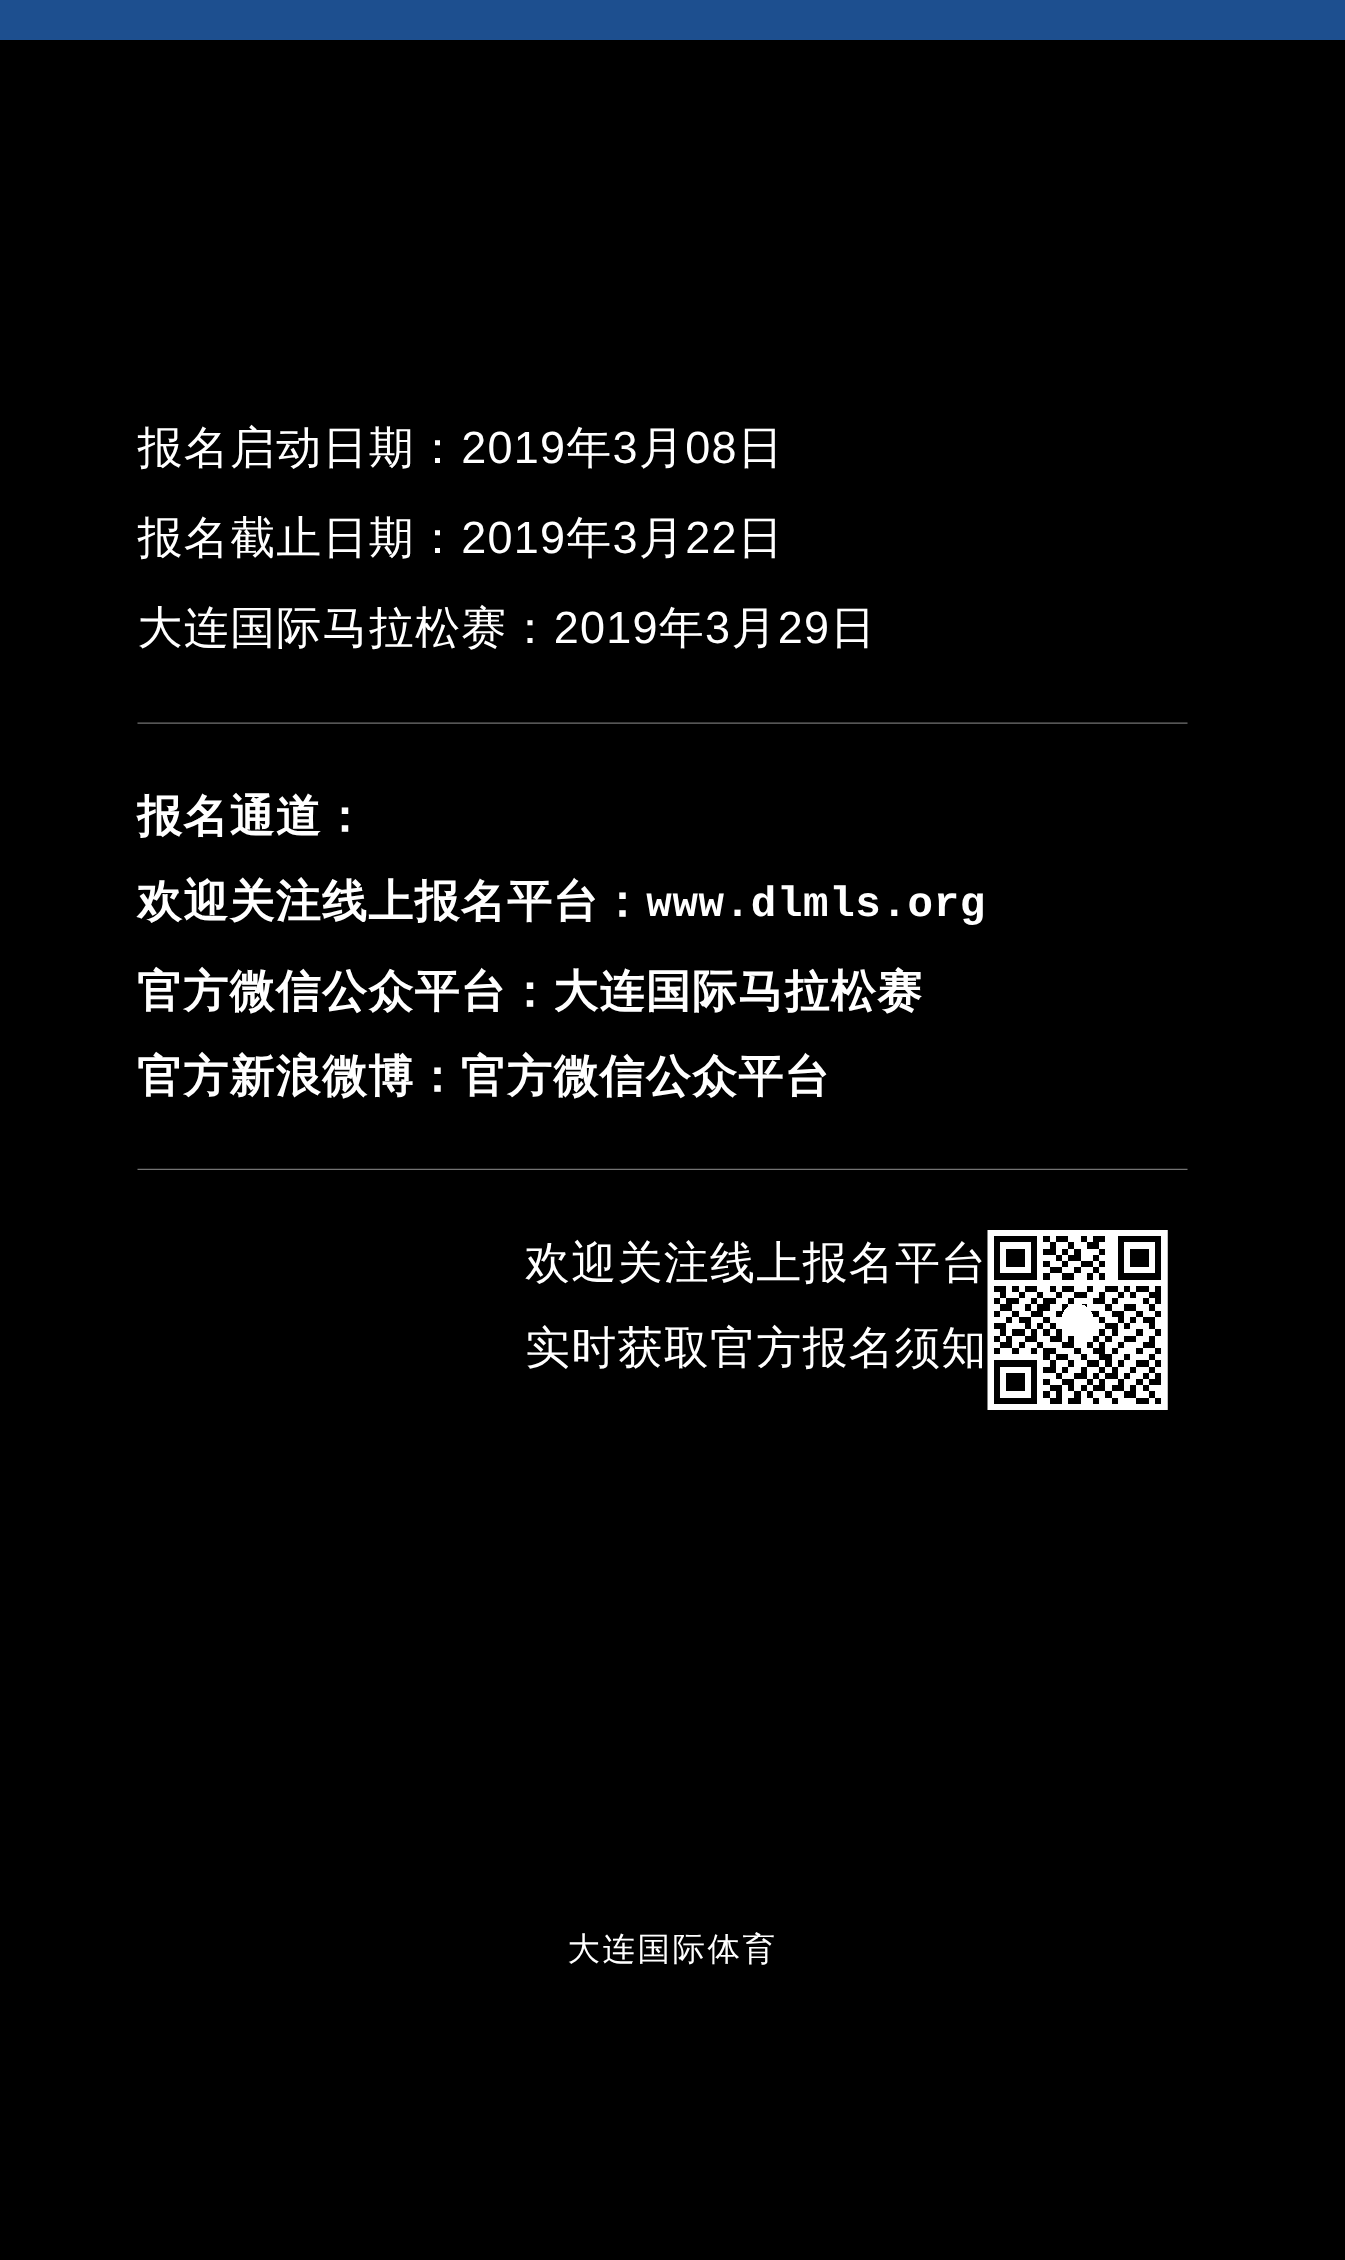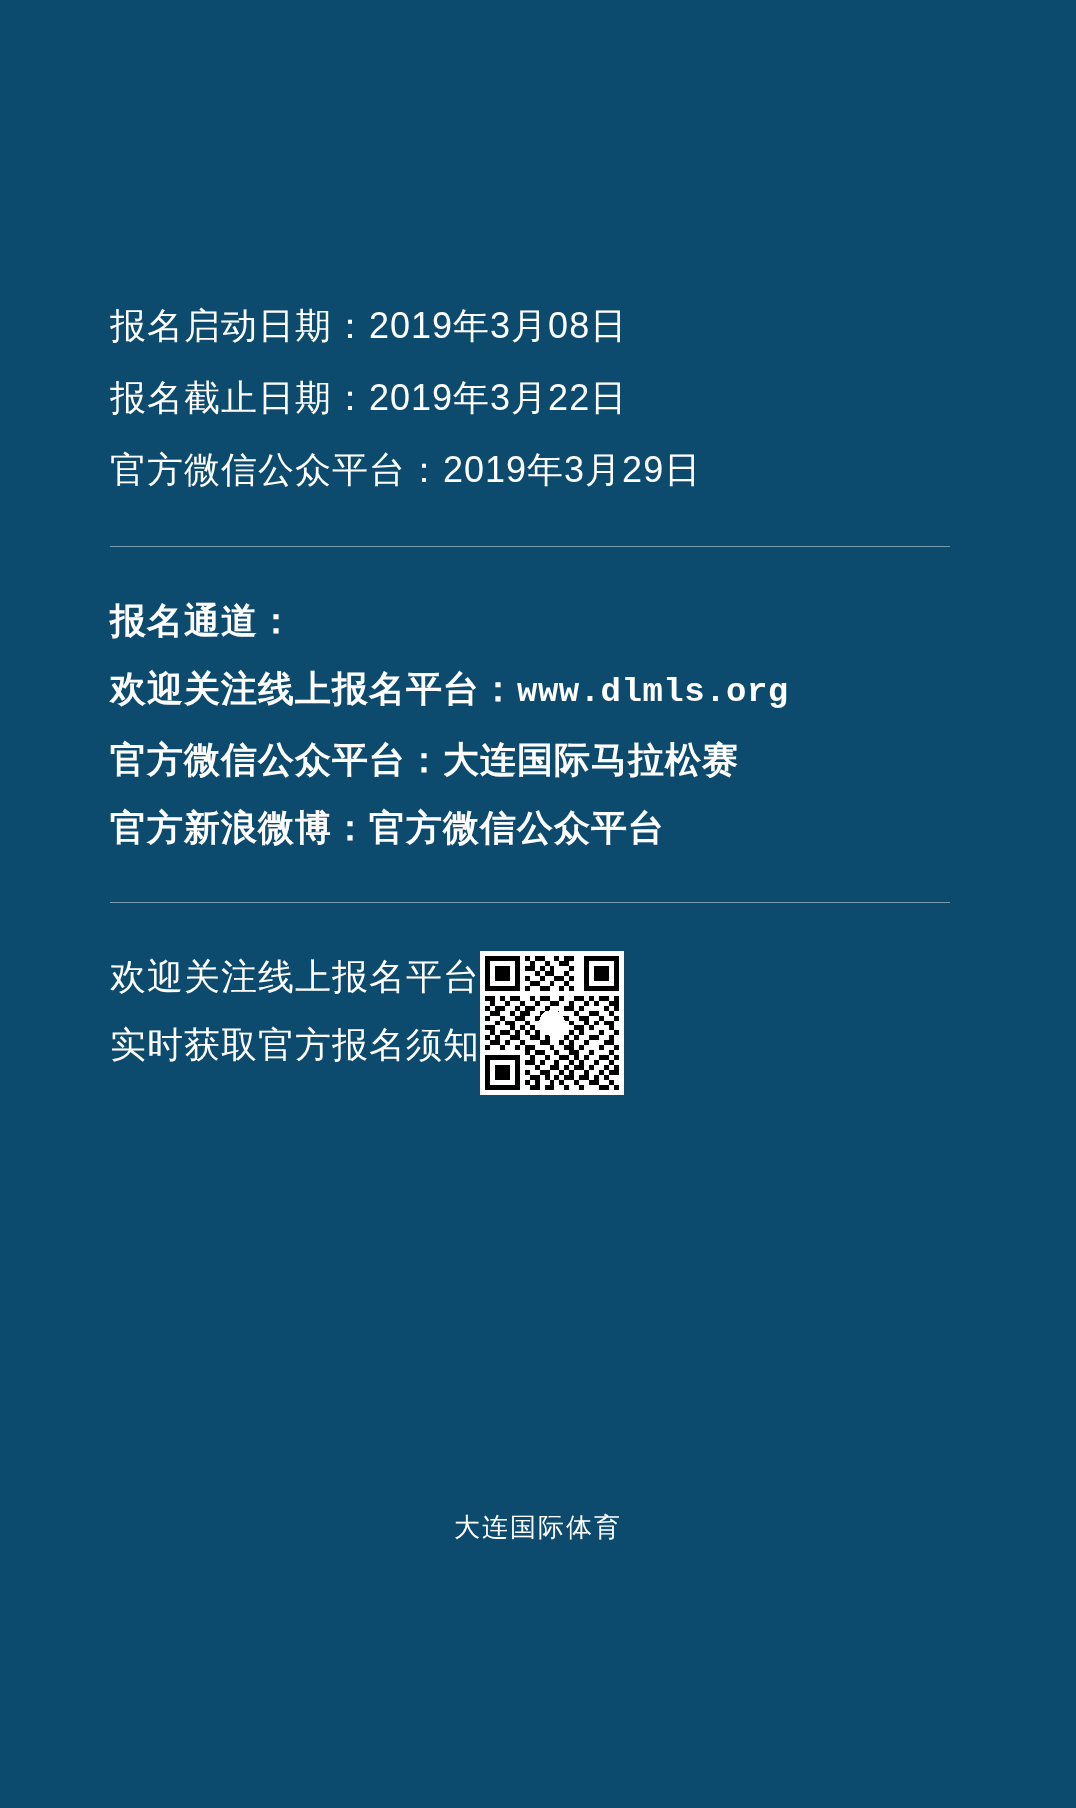--- a/index.html
+++ b/index.html
@@ -12,21 +12,22 @@
     height: 1808px;
     position: relative;
     background: #1d4f8f;
     font-family: "Liberation Sans", "DejaVu Sans", sans-serif;
     color: #ffffff;
     overflow: hidden;
   }
   .page {
     position: absolute;
     inset: 0;
-    background: #0c4a6e;
+    background: #000000;
+    margin-top: 32px;
   }
   .content {
     position: absolute;
     left: 110px;
     top: 290px;
     width: 856px;
   }
   .dates {
     margin: 0 0 0 0;
   }
@@ -50,21 +51,21 @@
     font-weight: bold;
   }
   .mono {
     font-family: "Liberation Mono", "DejaVu Sans Mono", monospace;
     letter-spacing: 0.5px;
     font-size: 34px;
   }
   .follow-block {
     display: flex;
     align-items: flex-start;
-    justify-content: flex-start;
+    justify-content: flex-end;
     width: 840px;
     font-family: Liberation Serif, serif;
   }
   .follow-text .line {
     font-size: 36px;
     line-height: 68px;
   }
   .qr {
     width: 144px;
     height: 144px;
@@ -88,21 +89,21 @@
 </style>
 </head>
 <body>
 
 <div class="page">
   <div class="content">
 
     <div class="dates">
       <div class="line">报名启动日期：2019年3月08日</div>
       <div class="line">报名截止日期：2019年3月22日</div>
-      <div class="line">官方微信公众平台：2019年3月29日</div>
+      <div class="line">大连国际马拉松赛：2019年3月29日</div>
     </div>
 
     <div class="divider"></div>
 
     <div class="channels">
       <div class="line">报名通道：</div>
       <div class="line"><span>欢迎关注线上报名平台：</span><span class="mono">www.dlmls.org</span></div>
       <div class="line">官方微信公众平台：大连国际马拉松赛</div>
       <div class="line">官方新浪微博：官方微信公众平台</div>
     </div>

